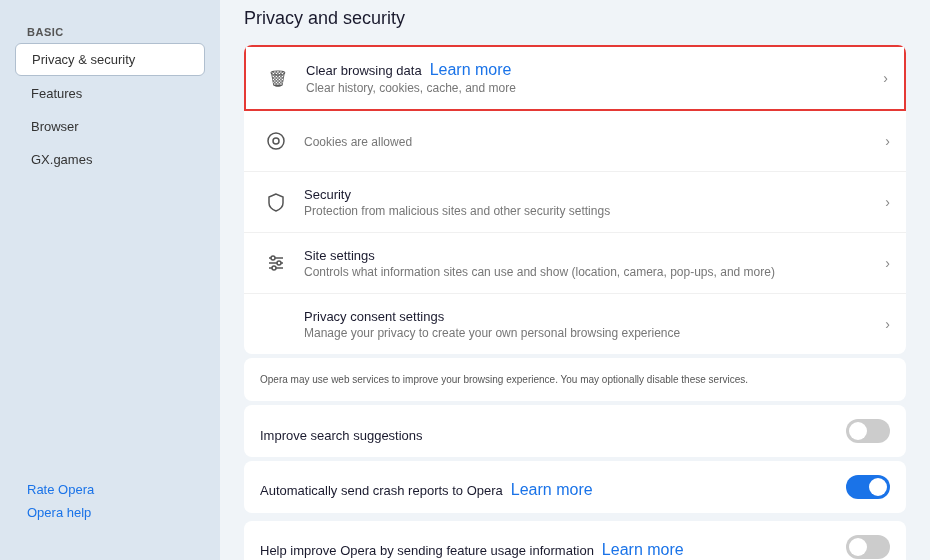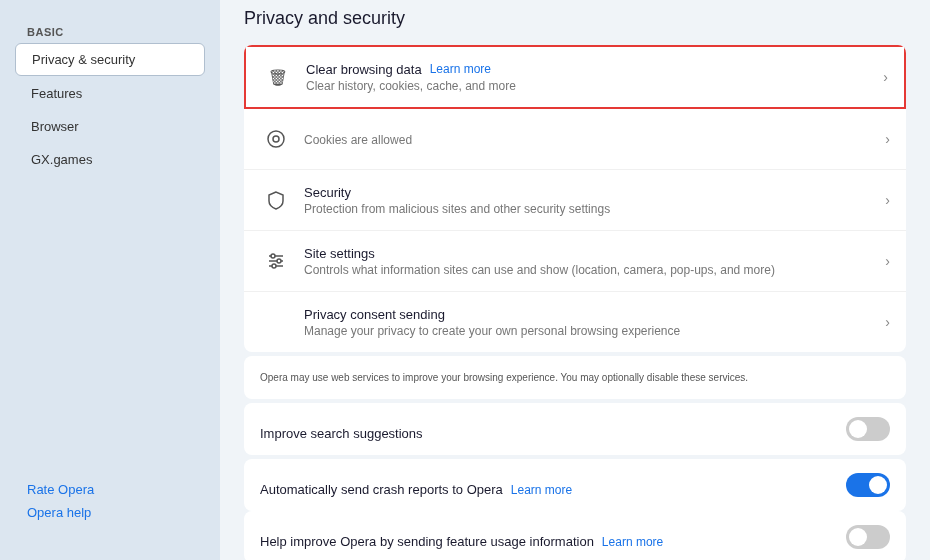--- a/index.html
+++ b/index.html
@@ -125,21 +125,21 @@
 
     .row-subtitle {
       font-size: 12px;
       color: #777;
       margin-top: 2px;
     }
 
     .row-learn-more {
       color: #1a73e8;
       text-decoration: none;
-      font-size: 12px;
+      font-size: 16px;
       cursor: pointer;
     }
 
     .row-chevron {
       color: #888;
       font-size: 14px;
       margin-left: 8px;
     }
 
     
@@ -298,40 +298,40 @@
       <div class="row-content">
         <div class="row-title">Site settings</div>
         <div class="row-subtitle">Controls what information sites can use and show (location, camera, pop-ups, and more)</div>
       </div>
       <span class="row-chevron">›</span>
     </div>
 
     <div class="settings-row" style="border-bottom: none;">
       <div class="row-icon"></div>
       <div class="row-content">
-        <div class="row-title">Privacy consent sending</div>
+        <div class="row-title">Privacy consent settings</div>
         <div class="row-subtitle">Manage your privacy to create your own personal browsing experience</div>
       </div>
       <span class="row-chevron">›</span>
     </div>
   </div>
 
   <div class="info-text-row">
     <div class="info-text">Opera may use web services to improve your browsing experience. You may optionally disable these services.</div>
   </div>
 
   <div class="toggle-row" style="margin-bottom: 4px;">
     <span class="toggle-row-label">Improve search suggestions</span>
     <label class="toggle">
       <input type="checkbox" style="">
       <div class="toggle-slider"></div>
     </label>
   </div>
 
-  <div class="toggle-row" style="margin-bottom: 0;">
+  <div class="toggle-row" style="margin-bottom: 8px;">
     <span class="toggle-row-label">
       <span>Automatically send crash reports to Opera</span>
       <a class="row-learn-more">Learn more</a>
     </span>
     <label class="toggle">
       <input type="checkbox" checked="" style="">
       <div class="toggle-slider on"></div>
     </label>
   </div>
 

